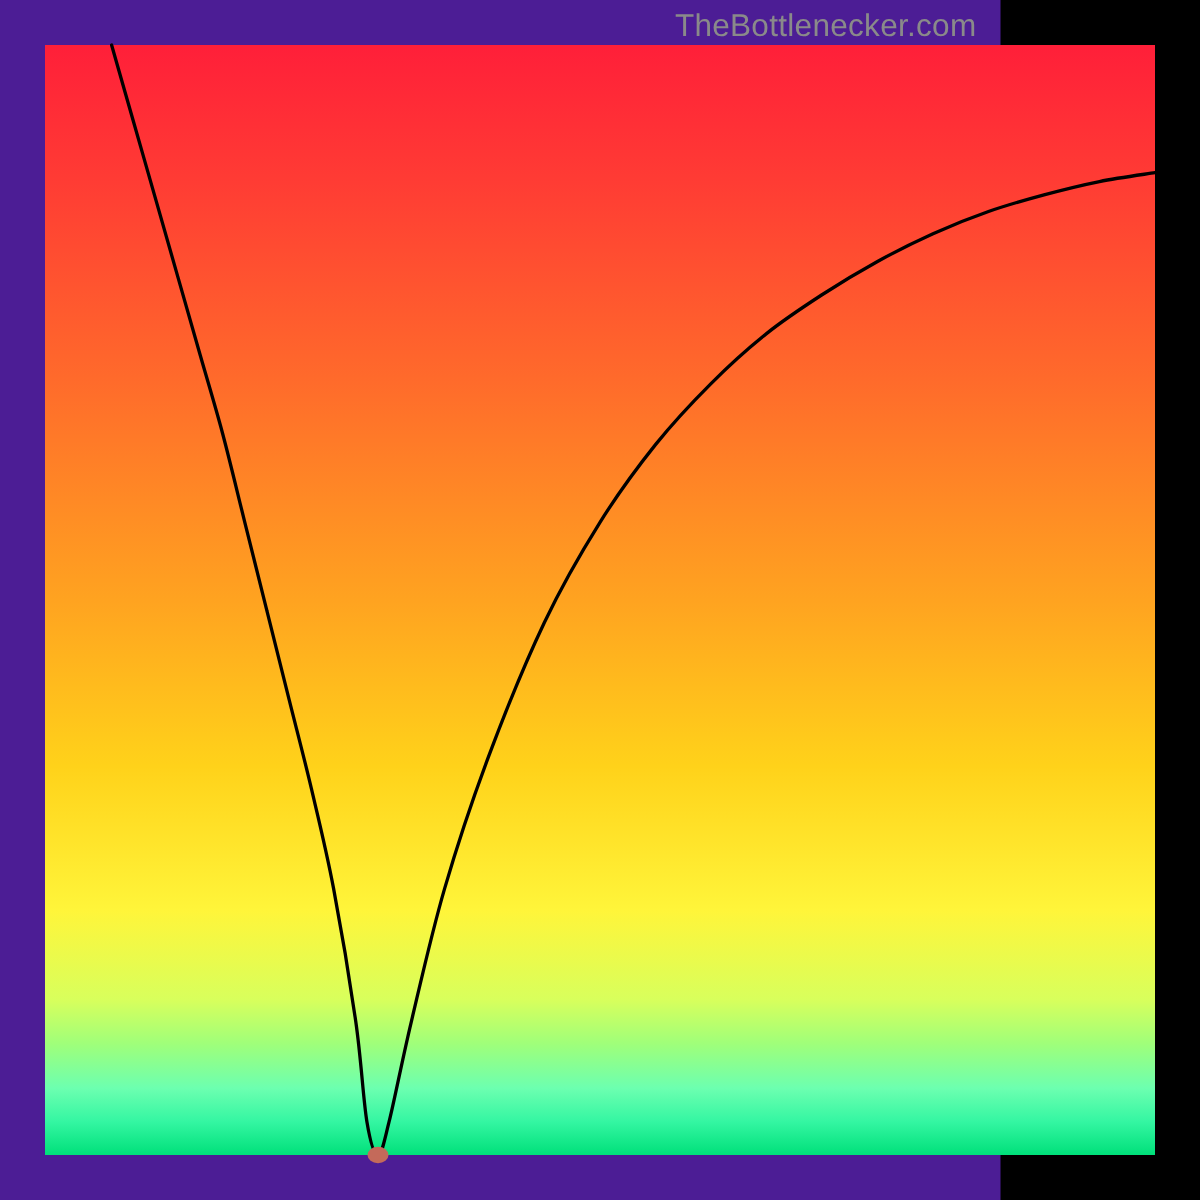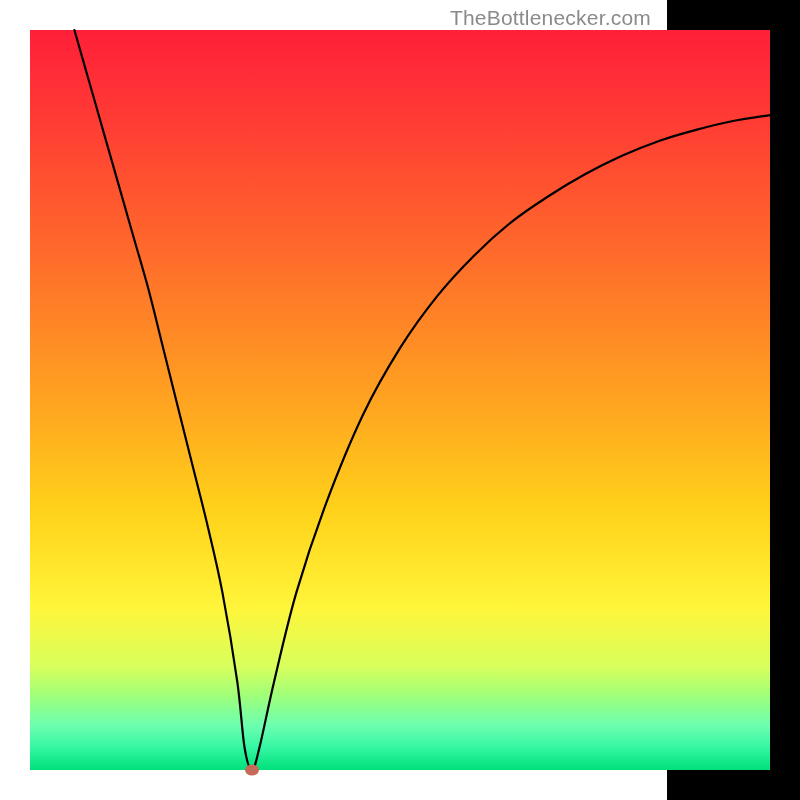--- a/index.html
+++ b/index.html
@@ -8,21 +8,21 @@
     width: 800px;
     height: 800px;
     background: #000;
     overflow: hidden;
     font-family: Arial, Helvetica, sans-serif;
   }
   .frame {
     position: relative;
     width: 667px;
     height: 800px;
-    background: #ffffff;
+    background: #4c1d95;
   }
   .plot-area {
     position: absolute;
     left: 30px;
     top: 30px;
     width: 740px;
     height: 740px;
     background: linear-gradient(to bottom,
       #ff1f39 0%,
       #ff3b34 12%,

